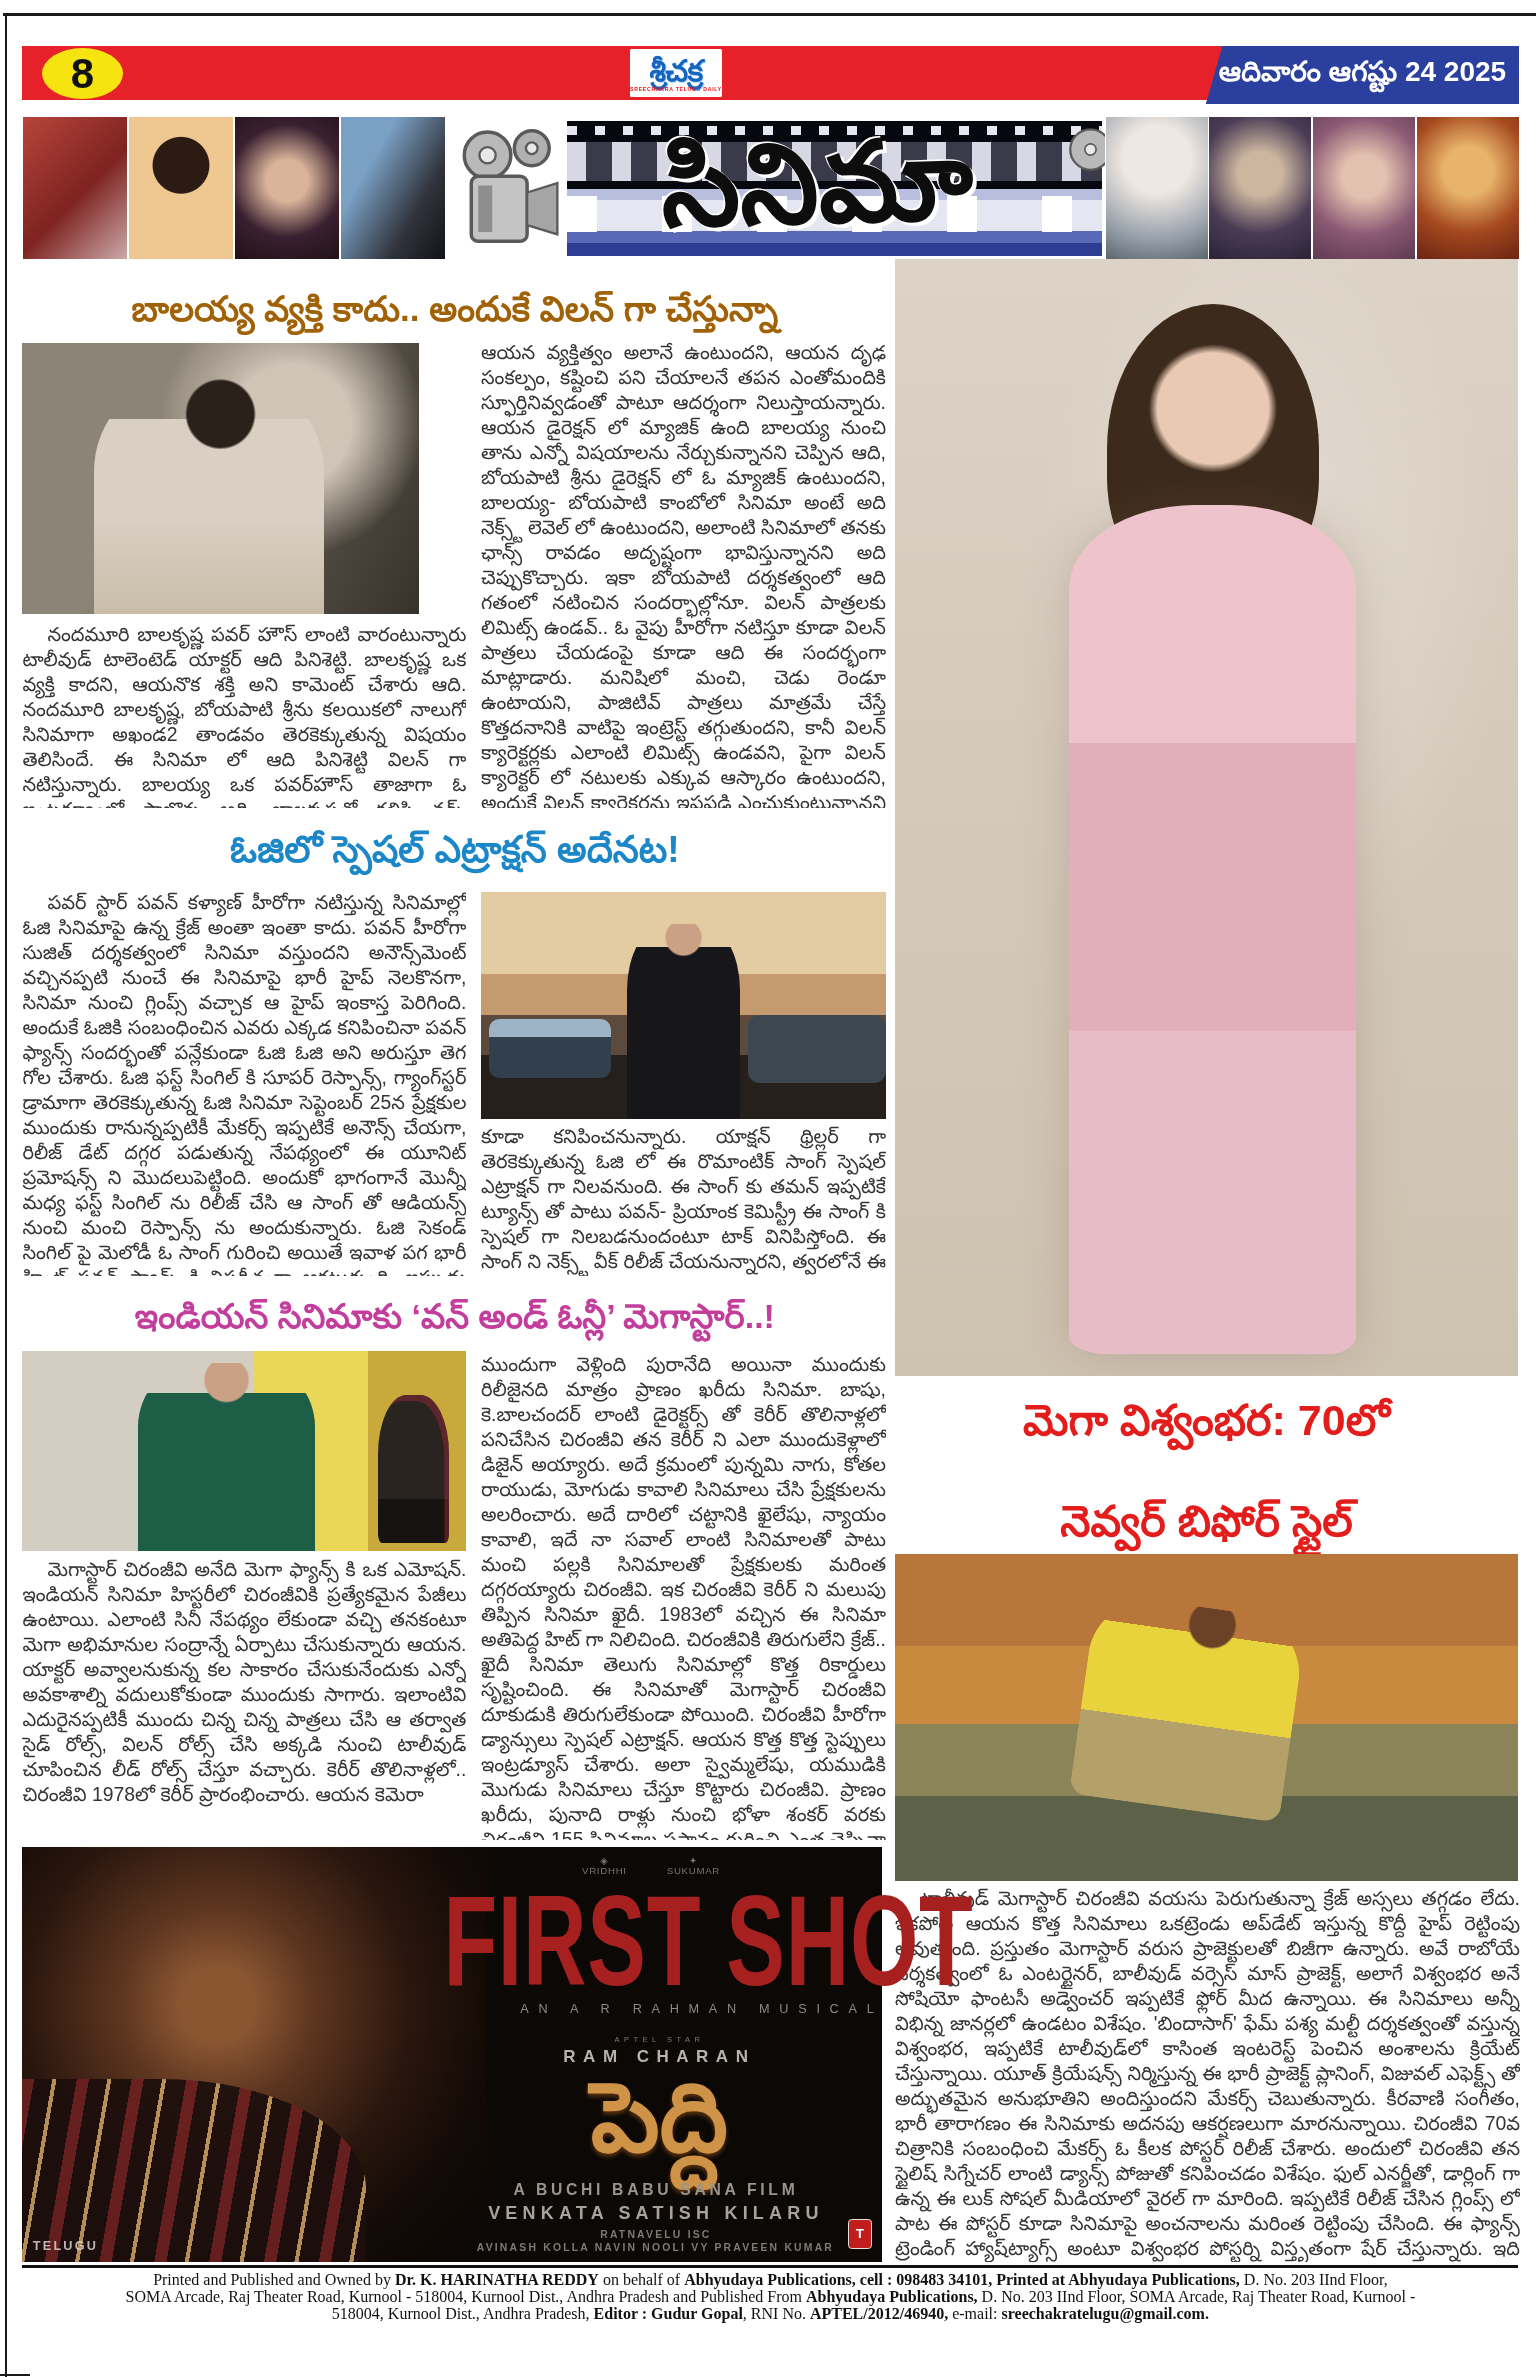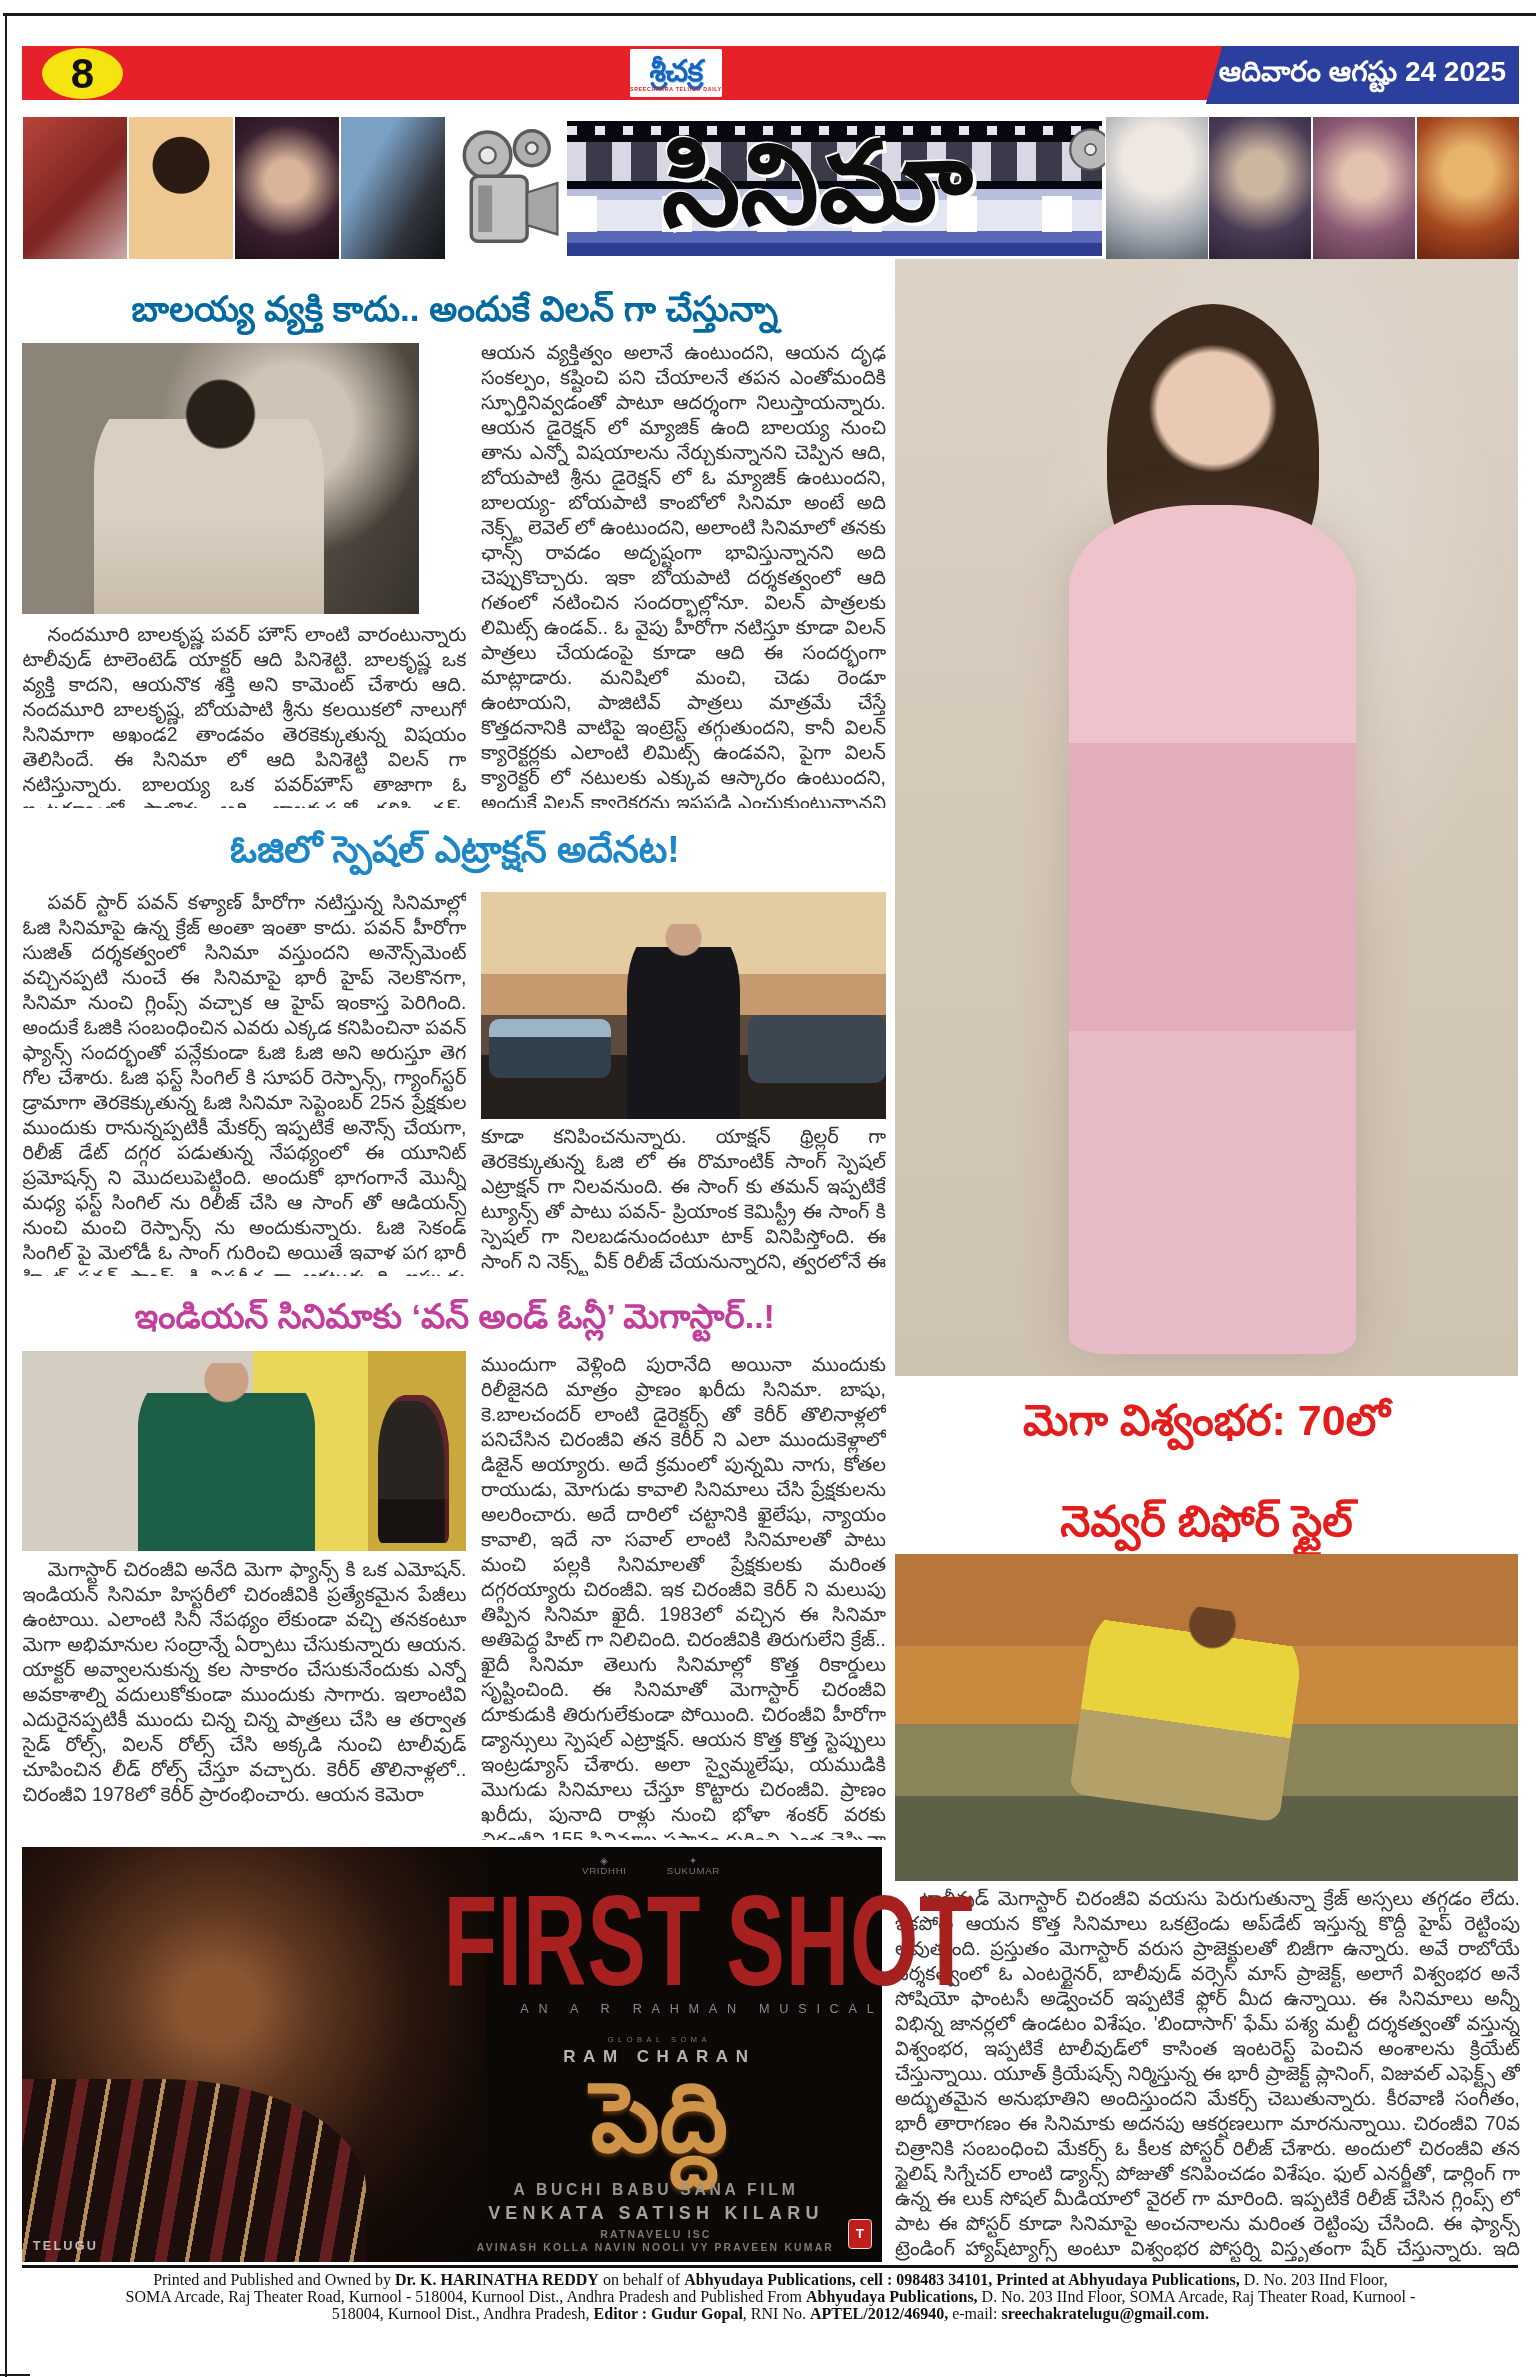--- a/index.html
+++ b/index.html
@@ -21,21 +21,21 @@
   .p4{background:linear-gradient(120deg,#7aa0c4 0 30%,#30333b 70%,#101418);}
   .p5{background:radial-gradient(circle at 50% 30%,#efe8e2 0 30%,#9aa2ac 70%,#5d666f);}
   .p6{background:radial-gradient(circle at 50% 40%,#cdb6a0 0 22%,#4a3c55 60%,#2c2337);}
   .p7{background:radial-gradient(circle at 50% 42%,#e3c1b0 0 22%,#8c5a74 60%,#5d3a50);}
   .p8{background:radial-gradient(circle at 50% 38%,#e8b36a 0 24%,#a5491f 60%,#6b2413);}
   .filmstrip-top{background-image:repeating-linear-gradient(90deg,#e6e6f0 0 10.4px,rgba(0,0,0,0) 10.4px 28px),repeating-linear-gradient(90deg,#d8d8e4 0 19.4px,#3a3a4a 19.4px 45px),linear-gradient(180deg,#07070f 0 100%);background-size:100% 9px,100% 39px,100% 100%;background-position:0 4.5px,0 21px,0 0;background-repeat:no-repeat;}
   .filmstrip-bot{background-image:repeating-linear-gradient(90deg,#ffffff 0 30px,rgba(0,0,0,0) 30px 95px),linear-gradient(180deg,#b9bedf 0 16%,#e4e6f2 16% 62%,#5a68b8 62% 80%,#2e3c92 80% 100%);background-size:100% 54%,100% 100%;background-position:0 24%,0 0;background-repeat:no-repeat;}
   .cinema-title{font-weight:900;color:#0d0d0d;font-size:112px;line-height:112px;text-align:center;text-shadow:3.7px 3.7px 0 #ffffff,-1.5px -1.5px 0 #ffffff;transform:rotate(-1.5deg);white-space:nowrap;}
   
   .headline{font-weight:900;text-align:center;white-space:nowrap;}
-  .h-orange{color:#0369a1;font-size:35px;}
+  .h-orange{color:#a16207;font-size:35px;}
   .h-blue{color:#1b86c8;font-size:37px;}
   .h-magenta{color:#c33d9d;font-size:34px;}
   .h-red{color:#e31c1c;font-size:43px;line-height:48px;}
   
   .body-text{font-size:19.4px;line-height:25px;color:#333;text-align:justify;overflow:hidden;}
   .body-text p{margin:0;text-indent:25px;}
   .noindent p{text-indent:0;}
   
   .ph{overflow:hidden;}
   .ph-aadhi{background:radial-gradient(circle at 68% 30%,#cfc4b6 0 18%,rgba(0,0,0,0) 40%),linear-gradient(115deg,#8d8478 0 35%,#5d564c 60%,#37322b 100%);}
@@ -173,21 +173,21 @@
   <p>టాలీవుడ్ మెగాస్టార్ చిరంజీవి వయసు పెరుగుతున్నా క్రేజ్ అస్సలు తగ్గడం లేదు. ఇకపోతే ఆయన కొత్త సినిమాలు ఒకట్రెండు అప్‌డేట్ ఇస్తున్న కొద్దీ హైప్ రెట్టింపు అవుతుంది. ప్రస్తుతం మెగాస్టార్ వరుస ప్రాజెక్టులతో బిజీగా ఉన్నారు. అవే రాబోయే దర్శకత్వంలో ఓ ఎంటర్టైనర్, బాలీవుడ్ వర్సెస్ మాస్ ప్రాజెక్ట్, అలాగే విశ్వంభర అనే సోషియో ఫాంటసీ అడ్వెంచర్ ఇప్పటికే ఫ్లోర్ మీద ఉన్నాయి. ఈ సినిమాలు అన్నీ విభిన్న జానర్లలో ఉండటం విశేషం. 'బిందాసాగ్' ఫేమ్ పశ్య మల్టీ దర్శకత్వంతో వస్తున్న విశ్వంభర, ఇప్పటికే టాలీవుడ్‌లో కాసింత ఇంటరెస్ట్ పెంచిన అంశాలను క్రియేట్ చేస్తున్నాయి. యూత్ క్రియేషన్స్ నిర్మిస్తున్న ఈ భారీ ప్రాజెక్ట్ ప్లానింగ్, విజువల్ ఎఫెక్ట్స్ తో అద్భుతమైన అనుభూతిని అందిస్తుందని మేకర్స్ చెబుతున్నారు. కీరవాణి సంగీతం, భారీ తారాగణం ఈ సినిమాకు అదనపు ఆకర్షణలుగా మారనున్నాయి. చిరంజీవి 70వ చిత్రానికి సంబంధించి మేకర్స్ ఓ కీలక పోస్టర్ రిలీజ్ చేశారు. అందులో చిరంజీవి తన స్టైలిష్ సిగ్నేచర్ లాంటి డ్యాన్స్ పోజుతో కనిపించడం విశేషం. ఫుల్ ఎనర్జీతో, డార్లింగ్ గా ఉన్న ఈ లుక్ సోషల్ మీడియాలో వైరల్ గా మారింది. ఇప్పటికే రిలీజ్ చేసిన గ్లింప్స్ లో పాట ఈ పోస్టర్ కూడా సినిమాపై అంచనాలను మరింత రెట్టింపు చేసింది. ఈ ఫ్యాన్స్ ట్రెండింగ్ హ్యాష్‌ట్యాగ్స్ అంటూ విశ్వంభర పోస్టర్ని విస్తృతంగా షేర్ చేస్తున్నారు. ఇది మాత్రం మెగా మాస్ టీజర్‌ల యూనివర్స్ అంటూ కామెంట్స్ చేస్తున్నారు. చిరంజీవితో సంబంధం లేకుండా యంగ్ లుక్స్ లో కనిపించడం నెటిజన్లను ఆకట్టుకుంటుంది. విశ్వంభర సినిమా రిలీజ్ కోసం మేకర్స్ ఇప్పటికే ప్లాన్ చేశారు. ఈ ఏడాది కాకుండా వచ్చే సమ్మర్ 2026లో ఈ ప్రాజెక్ట్ గ్రాండ్‌గా విడుదల కానుంది.</p>
 </div>
 
 <div class="abs poster" style="left:22.4px;top:1847px;width:860px;height:415px;">
   <div class="face"></div>
   <div class="shirt"></div>
   <div class="abs prodlogo" style="left:541px;top:9px;width:82px;">◈<br>VRIDHHI</div>
   <div class="abs prodlogo" style="left:630px;top:9px;width:82px;">✦<br>SUKUMAR</div>
   <div class="abs fs-title" style="left:421px;top:21px;width:432px;">FIRST SHOT</div>
   <div class="abs fs-musical" style="left:406px;top:155px;width:455px;">AN  A R RAHMAN  MUSICAL</div>
-  <div class="abs fs-starlabel" style="left:421px;top:188px;width:432px;">GLOBAL SOMA</div>
+  <div class="abs fs-starlabel" style="left:421px;top:188px;width:432px;">APTEL STAR</div>
   <div class="abs fs-star" style="left:421px;top:200px;width:432px;">RAM CHARAN</div>
   <div class="abs fs-telugu" style="left:421px;top:222px;width:432px;">పెద్ది</div>
   <div class="abs fs-credit1" style="left:406px;top:334px;width:455px;">A  BUCHI  BABU  SANA  FILM</div>
   <div class="abs fs-credit2" style="left:406px;top:356px;width:455px;">VENKATA  SATISH  KILARU</div>
   <div class="abs fs-crew" style="left:406px;top:382px;width:455px;">RATNAVELU ISC</div>
   <div class="abs fs-crew" style="left:376px;top:395px;width:514px;">AVINASH KOLLA     NAVIN NOOLI     VY PRAVEEN KUMAR</div>
   <div class="abs fs-lang" style="left:10.4px;bottom:9px;">TELUGU</div>
   <div class="abs tseries" style="right:10.4px;bottom:13.4px;width:22.4px;height:28px;">
       <span>T</span>
     </div>

